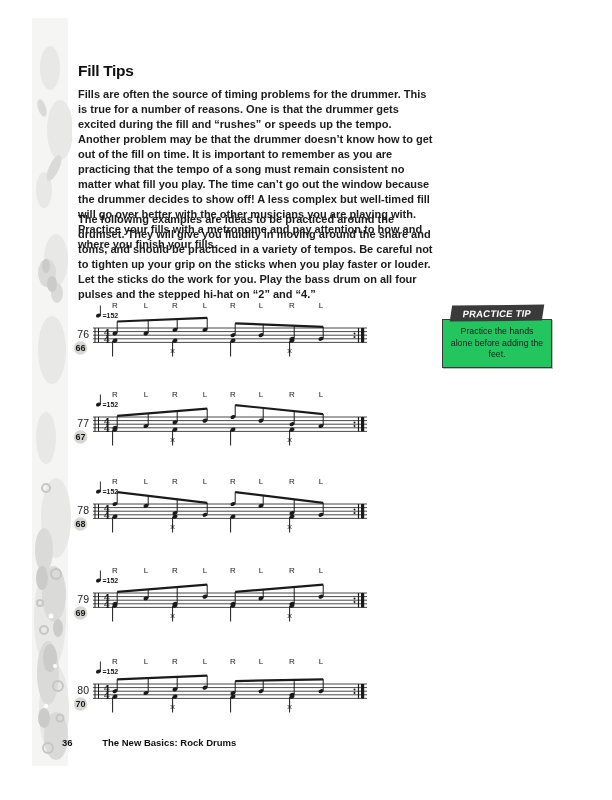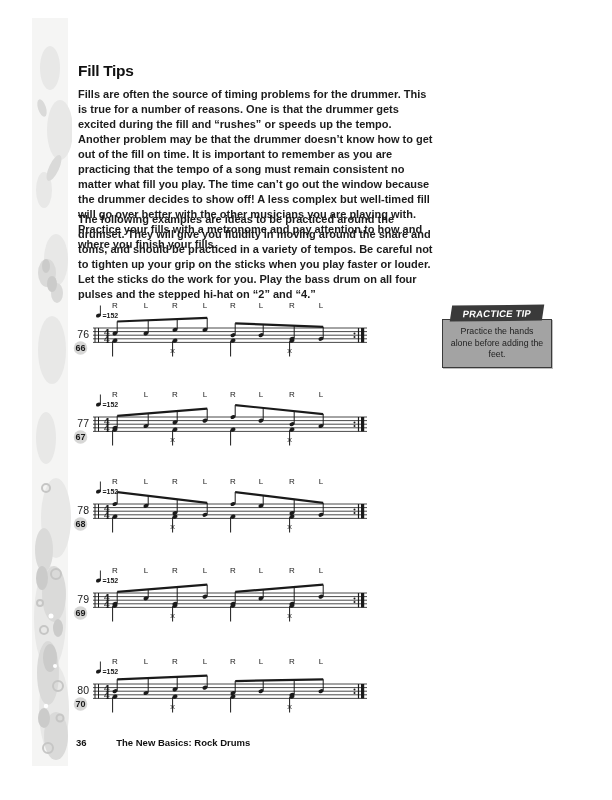--- a/index.html
+++ b/index.html
@@ -19,29 +19,29 @@
   #sec-getting { top:205px; }
 
   .practice-tip { position:absolute; left:434px; top:305px; width:110px; }
   .pt-header {
     position:relative; z-index:2; width:88px; margin-left:9px;
     background:#3a3a3a; color:#ffffff; font-size:9.5px; font-weight:bold;
     text-align:center; padding:3px 2px 2px 2px; transform:skewX(-9deg) rotate(-0.5deg);
     letter-spacing:0.2px;
   }
   .pt-body {
-    background:#a3a3a3; border:1.5px solid #3a3a3a; margin-top:-2px;
+    background:#22c55e; border:1.5px solid #3a3a3a; margin-top:-2px;
     padding:6px 7px; font-size:8.8px; line-height:11.5px; text-align:center; color:#222;
     box-shadow:1px 1px 0 #bdbdbd;
   }
 
   #exercises svg { position:absolute; left:58px; }
 
   .footer {
-    position:absolute; left:68px; top:737px; font-size:9.5px; font-weight:bold; color:#111;
+    position:absolute; left:54px; top:737px; font-size:9.5px; font-weight:bold; color:#111;
   }
   .footer .book-title { margin-left:27px; }
 </style>
 </head>
 <body>
 
 <div class="page">
 
   <svg class="texture" width="40" height="748" viewBox="0 0 40 748">
     <rect x="0" y="0" width="36" height="748" fill="#f5f5f4"></rect>

